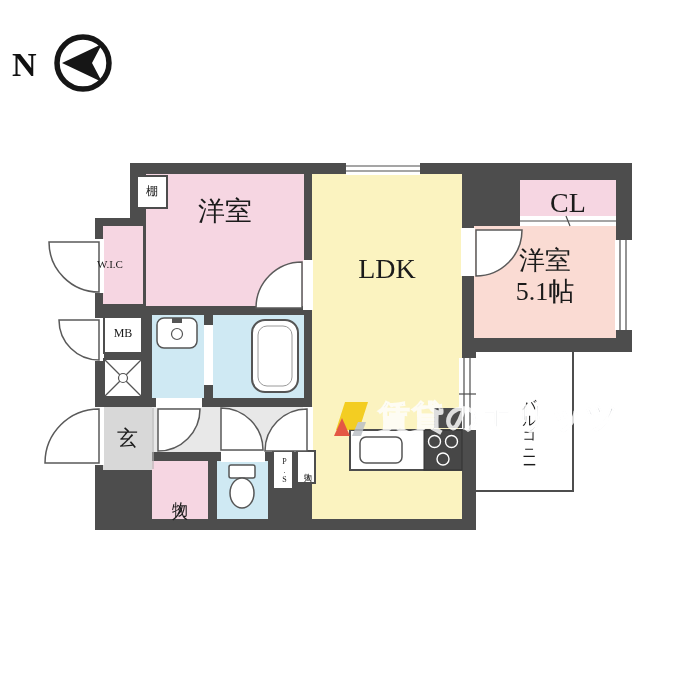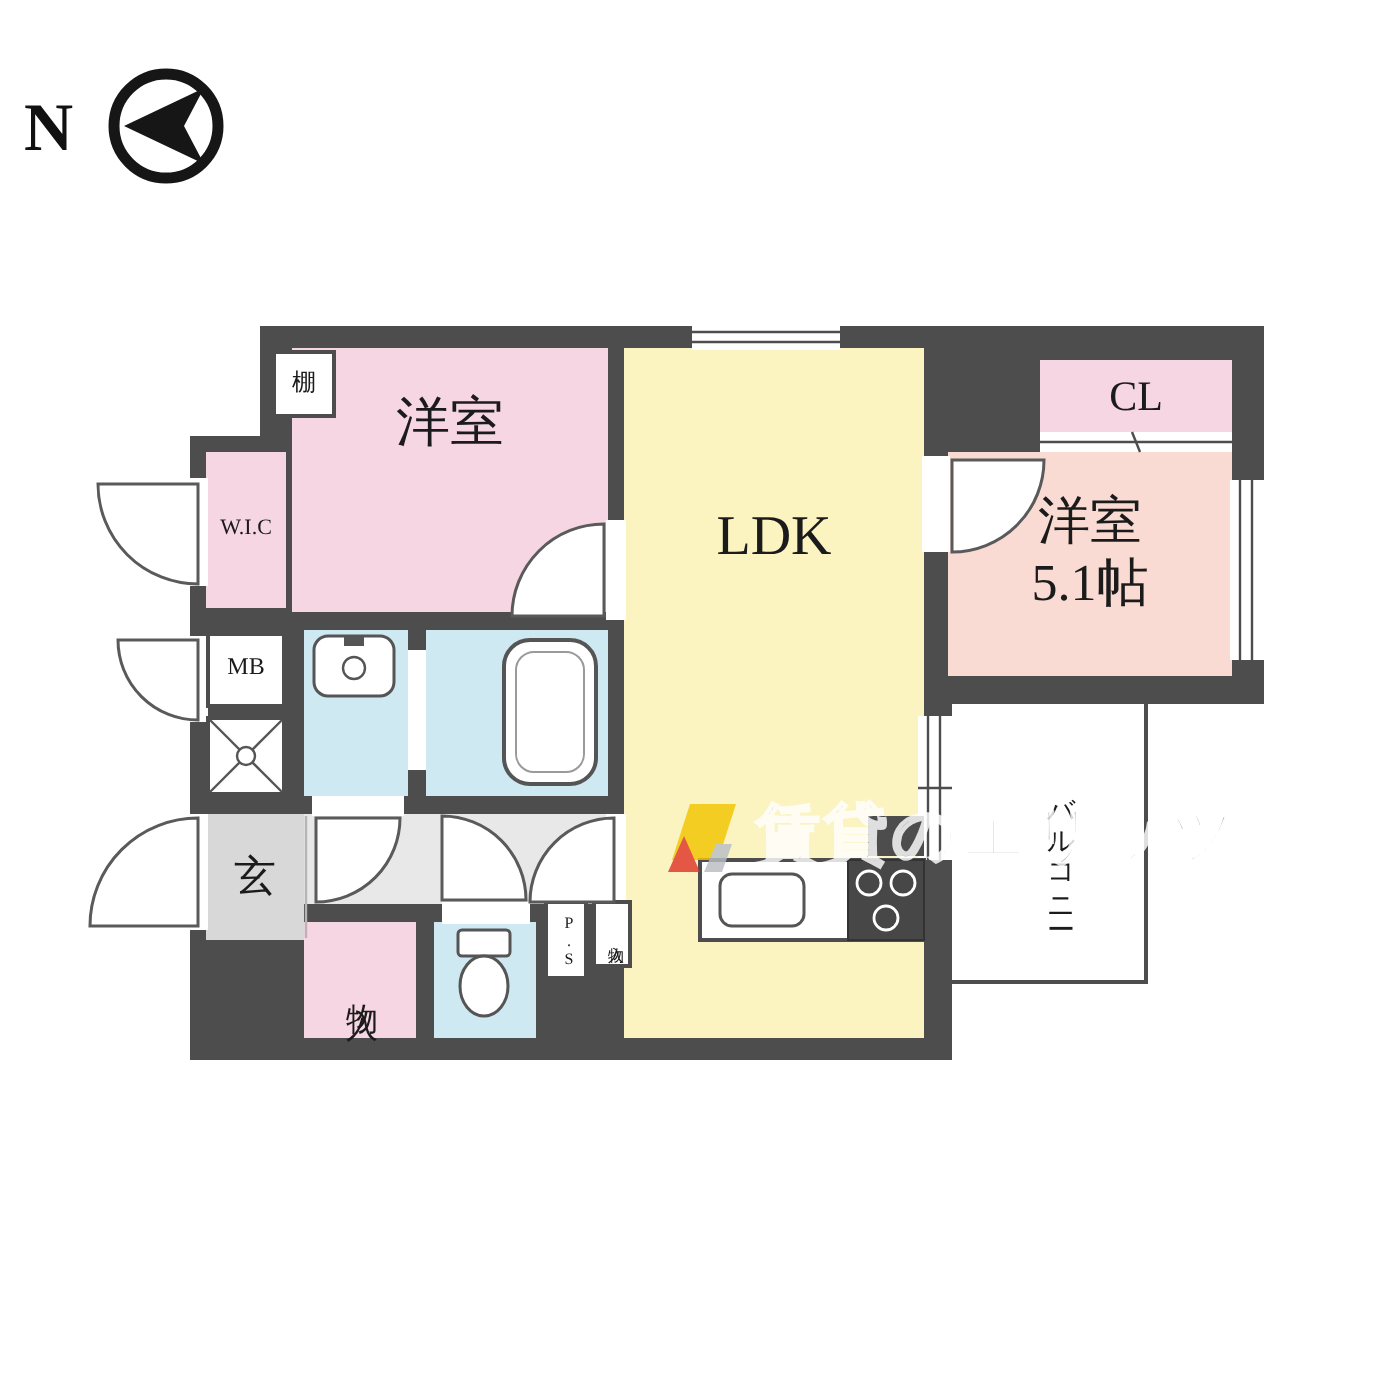--- a/index.html
+++ b/index.html
@@ -124,22 +124,22 @@
   <div class="lbl" style="left:146px;top:196px;width:158px;font-size:27px;">
     <span style="display:block">洋室</span>
   </div>
   <div class="lbl" style="left:312px;top:252px;width:150px;font-size:28px;">
     <span style="display:block">LDK</span>
   </div>
   <div class="lbl" style="left:474px;top:246px;width:142px;font-size:26px;">
     <span style="display:block">洋室</span>
     <span style="display:block">5.1帖</span>
   </div>
-  <div class="lbl" style="left:520px;top:186px;width:96px;font-size:21px;">CL</div>
-  <div class="lbl" style="left:103px;top:258px;width:40px;font-size:11px;">W.I.C</div>
+  <div class="lbl" style="left:520px;top:186px;width:96px;font-size:28px;">CL</div>
+  <div class="lbl" style="left:90px;top:258px;width:40px;font-size:11px;">W.I.C</div>
   <div class="lbl" style="left:136px;top:184px;width:32px;font-size:12px;">棚</div>
   <div class="lbl" style="left:103px;top:326px;width:40px;font-size:12px;">MB</div>
   <div class="lbl" style="left:103px;top:426px;width:49px;font-size:21px;">玄</div>
   <div class="lbl v" style="left:171px;top:470px;width:18px;height:42px;font-size:16px;">物入</div>
   <div class="lbl v" style="left:277px;top:454px;width:12px;height:32px;font-size:8px;letter-spacing:0;">P.S</div>
   <div class="lbl v" style="left:300px;top:453px;width:12px;height:28px;font-size:8px;letter-spacing:0;">物入</div>
   <div class="lbl v" style="left:517px;top:377px;width:20px;height:92px;font-size:14px;letter-spacing:1px;">バルコニー</div>
 
   <div class="north-n">N</div>
   <svg class="abs" style="left:50px;top:30px;" width="66" height="66" viewBox="0 0 66 66">

